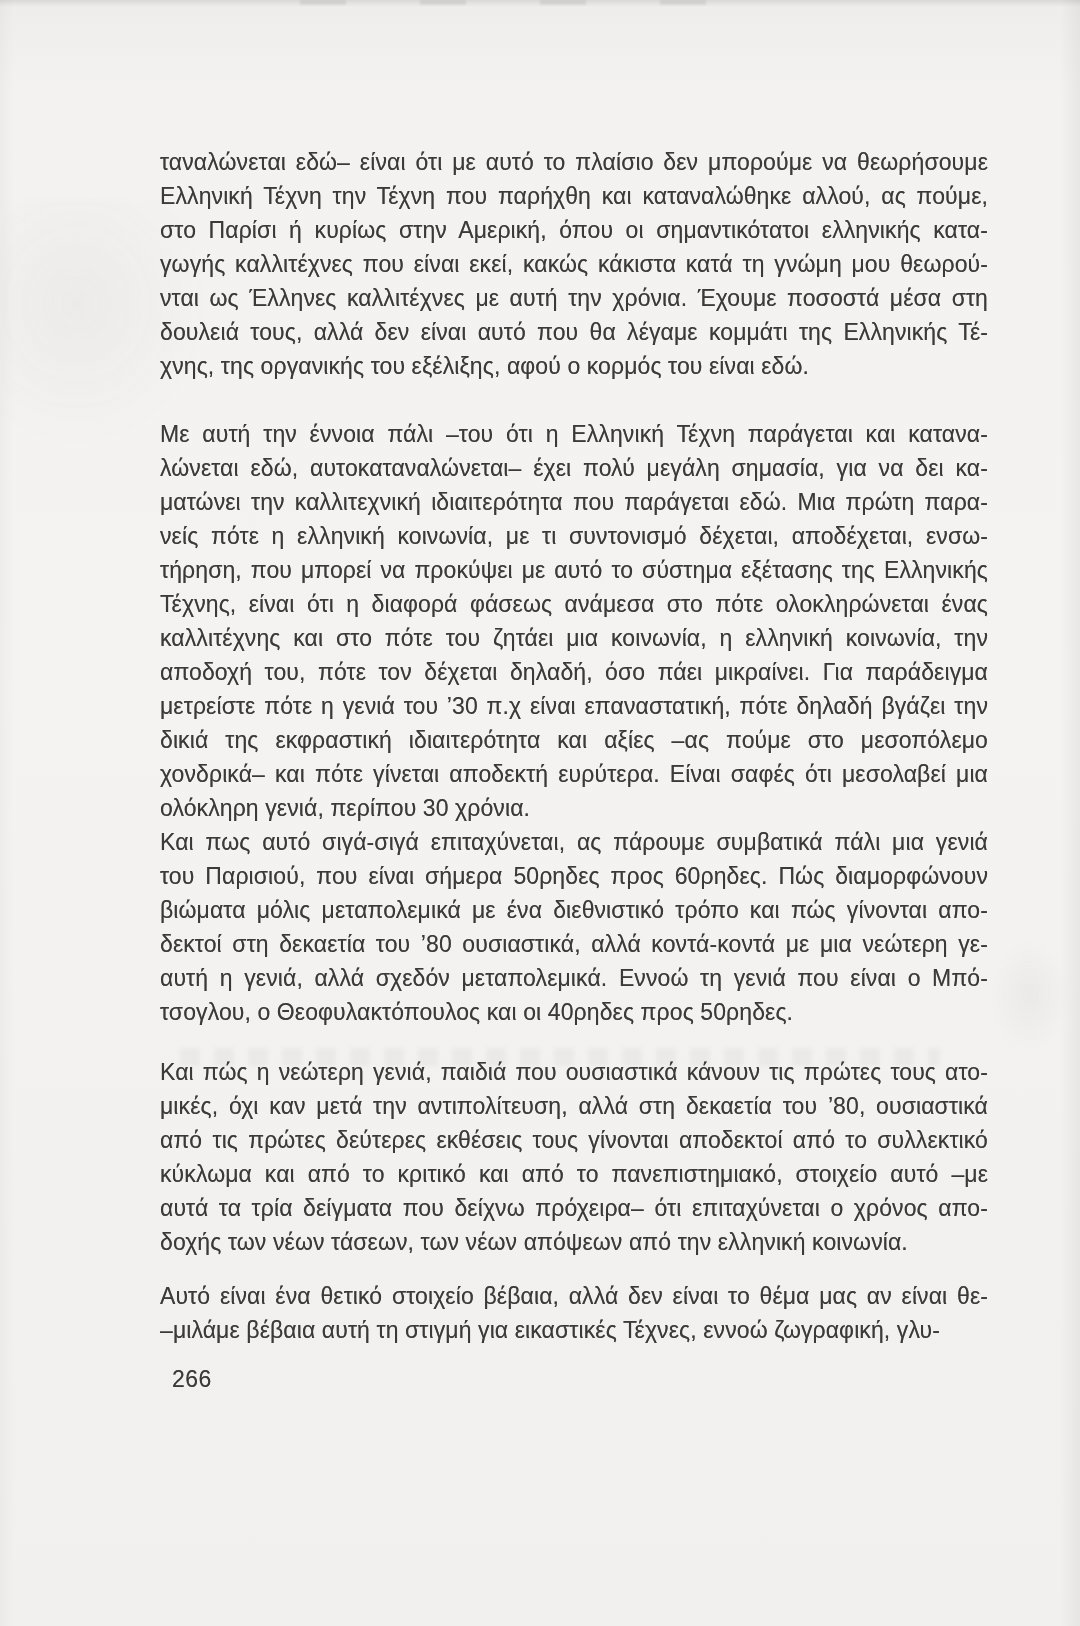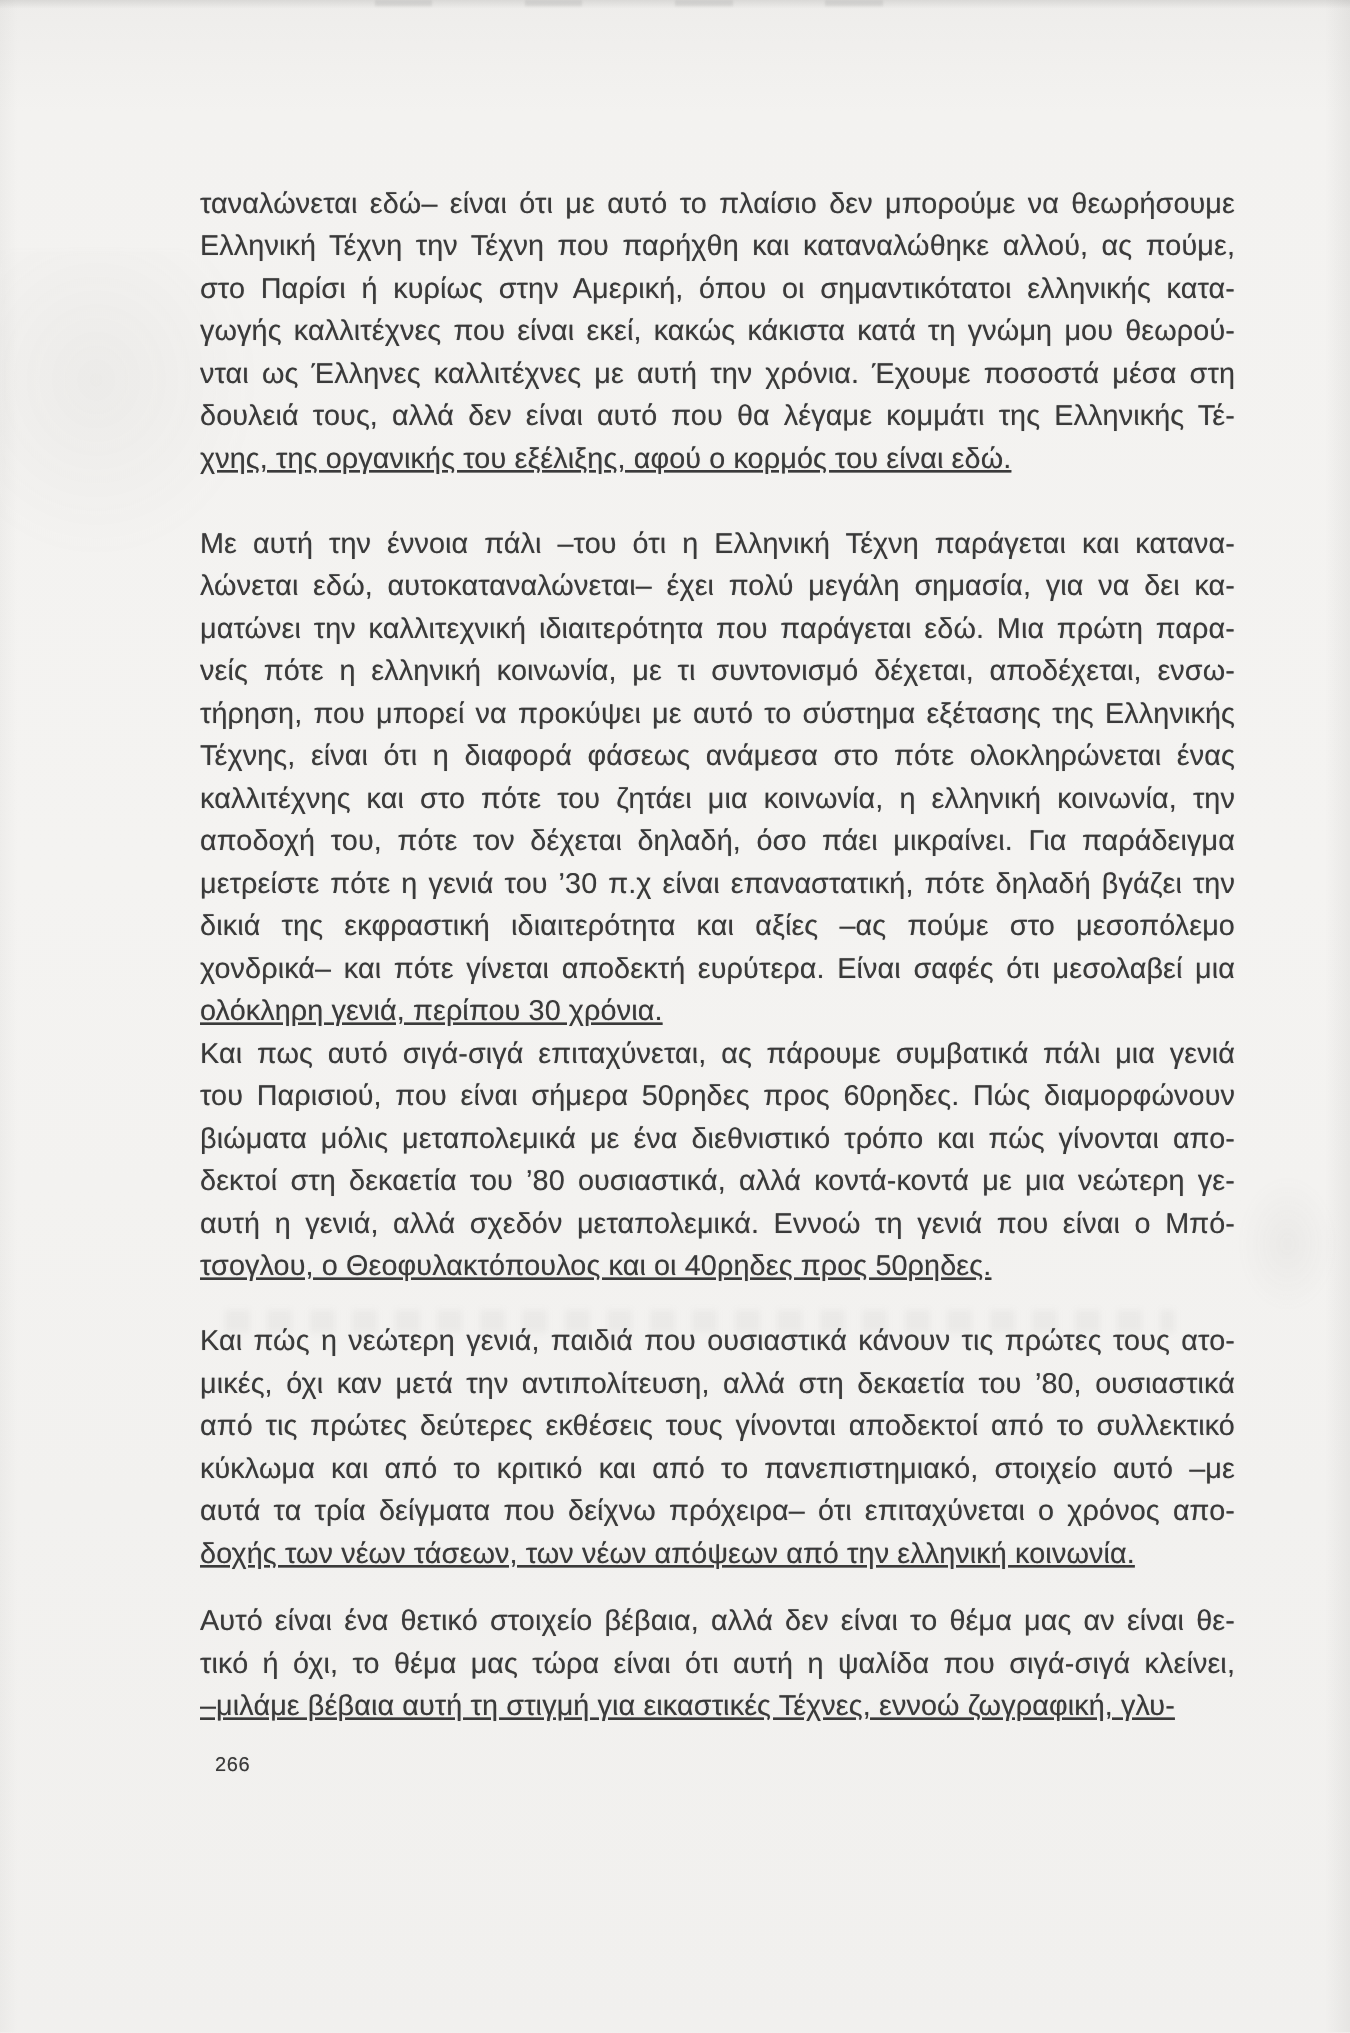--- a/index.html
+++ b/index.html
@@ -39,29 +39,29 @@
   
   .page{
     position:absolute;left:160px;top:145px;width:828px;
   }
   .line{
     height:34px;line-height:34px;font-size:23px;
     text-align:justify;text-align-last:justify;text-justify:inter-word;
     overflow:hidden;letter-spacing:0.1px;
     text-shadow:0 0 0.6px rgba(58,58,58,0.55);
   }
-  .line.last{text-align-last:left;text-decoration:underline;}
+  .line.last{text-align-last:left;}
   .paragraph{margin:0;}
   .p-1{margin-top:34px;}
   .p-2{margin-top:0;}
   .p-3{margin-top:26px;}
   .p-4{margin-top:20px;}
   .page-number{
     margin-top:15px;margin-left:12px;
-    font-size:16px;line-height:34px;
+    font-size:23px;line-height:34px;
     text-align:left;letter-spacing:0.5px;
     text-shadow:0 0 0.6px rgba(58,58,58,0.55);
   }
 </style>
 </head>
 <body>
 
 <div class="artifact top-edge"></div>
 <div class="artifact top-dashes"></div>
 <div class="artifact right-band"></div>
@@ -110,19 +110,18 @@
     <div class="line">Και πώς η νεώτερη γενιά, παιδιά που ουσιαστικά κάνουν τις πρώτες τους ατο-</div>
     <div class="line">μικές, όχι καν μετά την αντιπολίτευση, αλλά στη δεκαετία του ’80, ουσιαστικά</div>
     <div class="line">από τις πρώτες δεύτερες εκθέσεις τους γίνονται αποδεκτοί από το συλλεκτικό</div>
     <div class="line">κύκλωμα και από το κριτικό και από το πανεπιστημιακό, στοιχείο αυτό –με</div>
     <div class="line">αυτά τα τρία δείγματα που δείχνω πρόχειρα– ότι επιταχύνεται ο χρόνος απο-</div>
     <div class="line last">δοχής των νέων τάσεων, των νέων απόψεων από την ελληνική κοινωνία.</div>
   </section>
 
   <section class="paragraph p-4">
     <div class="line">Αυτό είναι ένα θετικό στοιχείο βέβαια, αλλά δεν είναι το θέμα μας αν είναι θε-</div>
-    <div class="line">τικό ή όχι, το θέμα μας τώρα είναι ότι αυτή η ψαλίδα που σιγά-σιγά κλείνει,</div>
     <div class="line last">–μιλάμε βέβαια αυτή τη στιγμή για εικαστικές Τέχνες, εννοώ ζωγραφική, γλυ-</div>
   </section>
 
   <div class="page-number">266</div>
 
 </main>
 
 </body></html>

